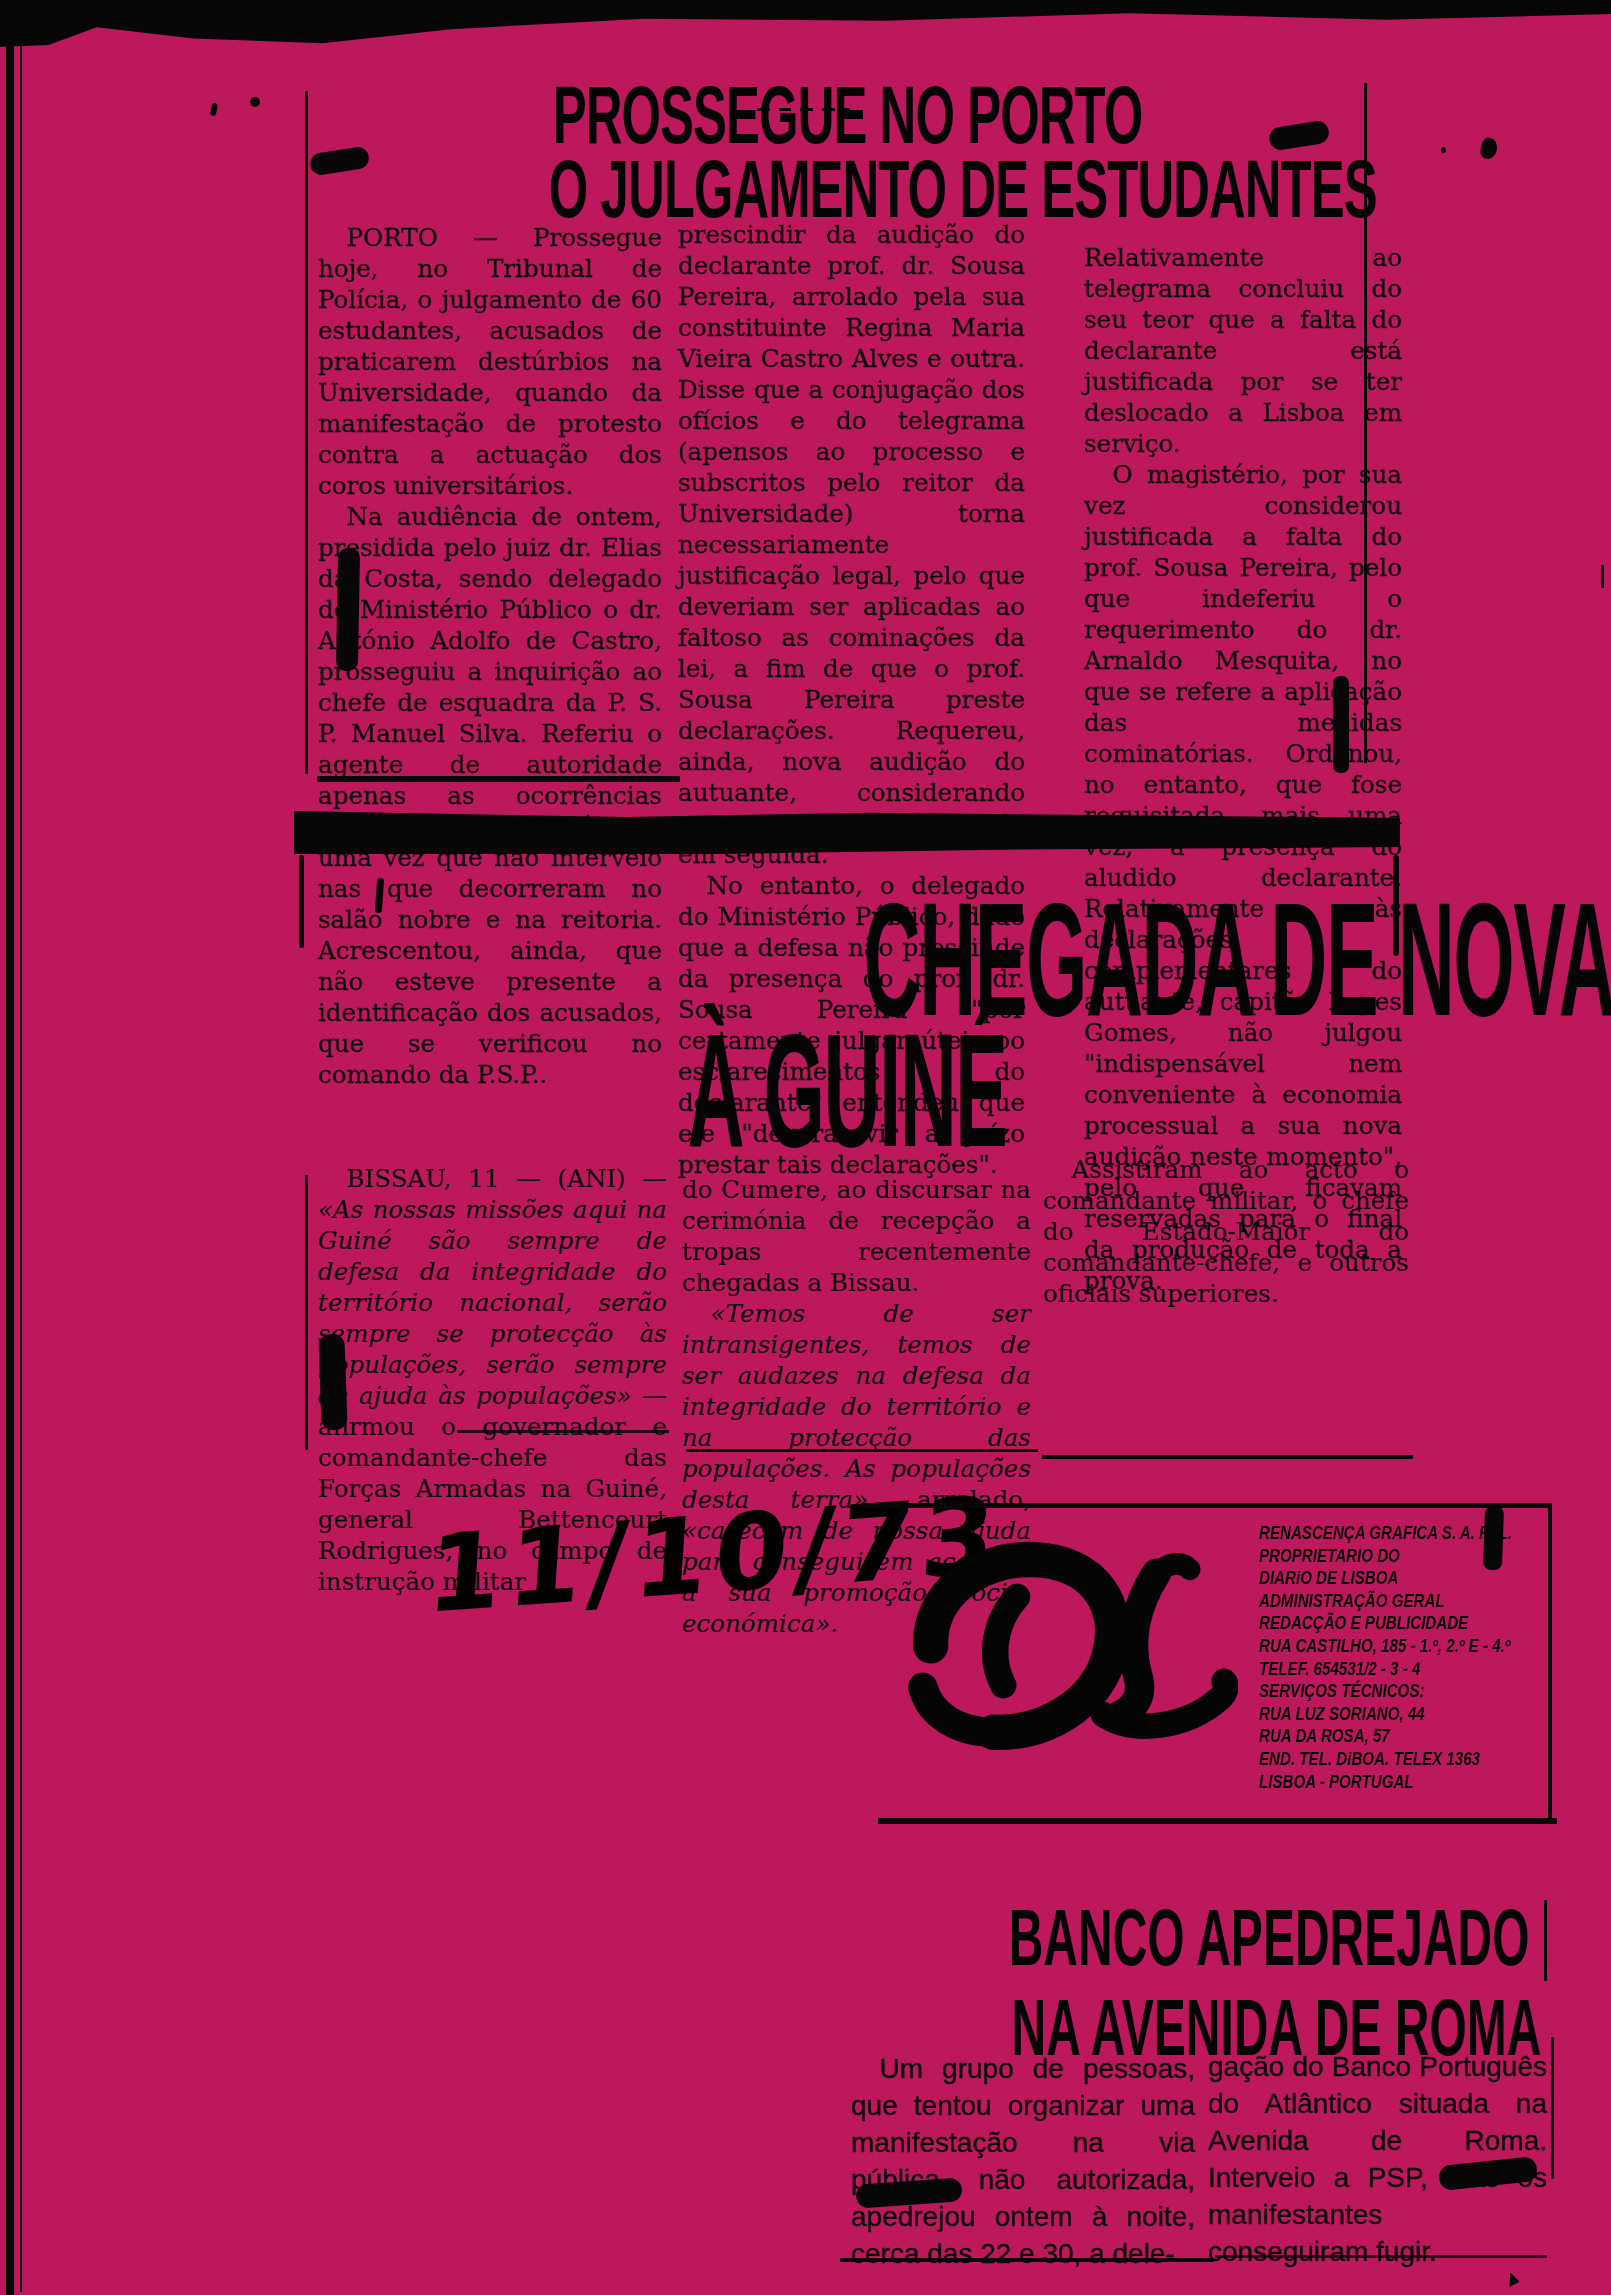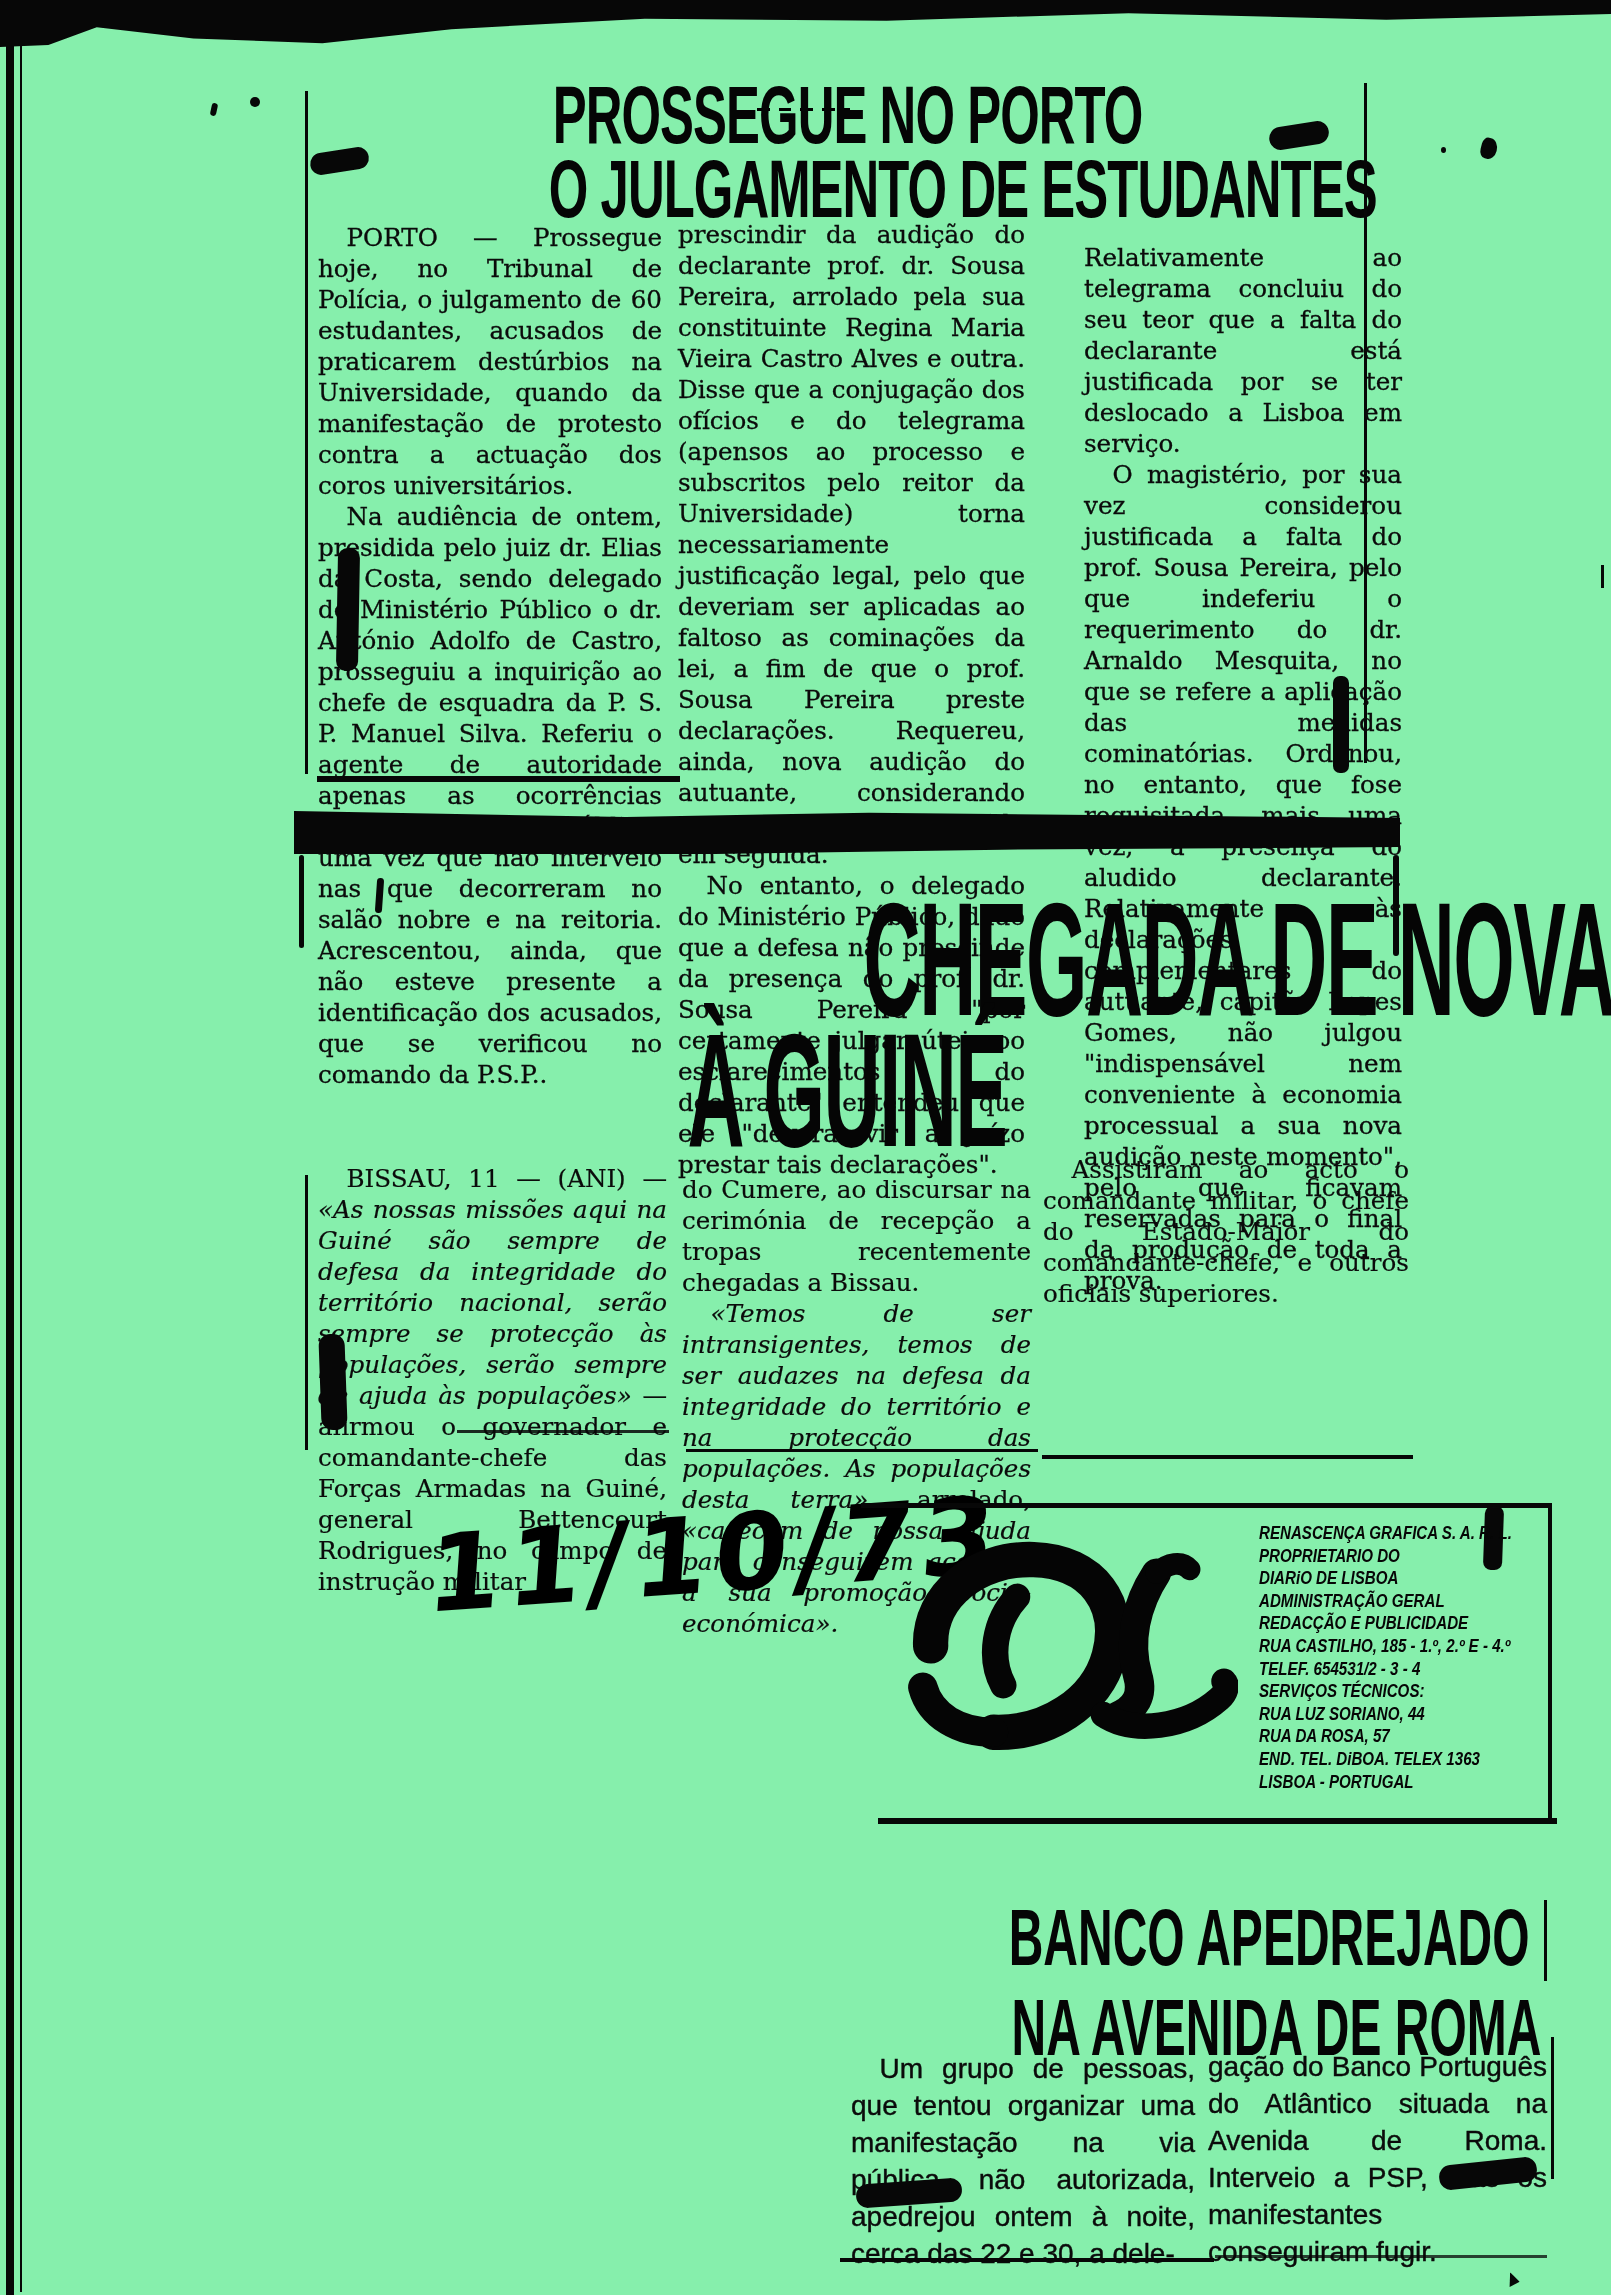--- a/index.html
+++ b/index.html
@@ -1,16 +1,16 @@
 <!DOCTYPE html>
 <html style="font-size:7.9px"><head>
 <meta charset="utf-8">
 <style>
   html,body{margin:0;padding:0;background:#e8e8e8;}
-  #page{position:relative;width:1612px;height:2295px;background:#86efac;overflow:hidden;
+  #page{position:relative;width:1612px;height:2295px;background:#be185d;overflow:hidden;
         font-family:"DejaVu Serif",serif;color:#0b0b0b;}
   .abs{position:absolute;}
   .ink{position:absolute;background:#070707;}
   
   .hline{position:absolute;text-align:center;white-space:nowrap;}
   .hline>span{display:inline-block;font-family:"Liberation Sans",sans-serif;font-weight:bold;
               color:#050505;transform-origin:center top;}
   .h1size>span{font-size:82px;letter-spacing:-1.5px;transform:scaleX(0.62);}
   .h2size>span{font-size:158px;letter-spacing:-2.9px;transform:scaleX(0.50) scaleY(1.02);}
   .h3size>span{font-size:80px;letter-spacing:0px;transform:scaleX(0.60);}

